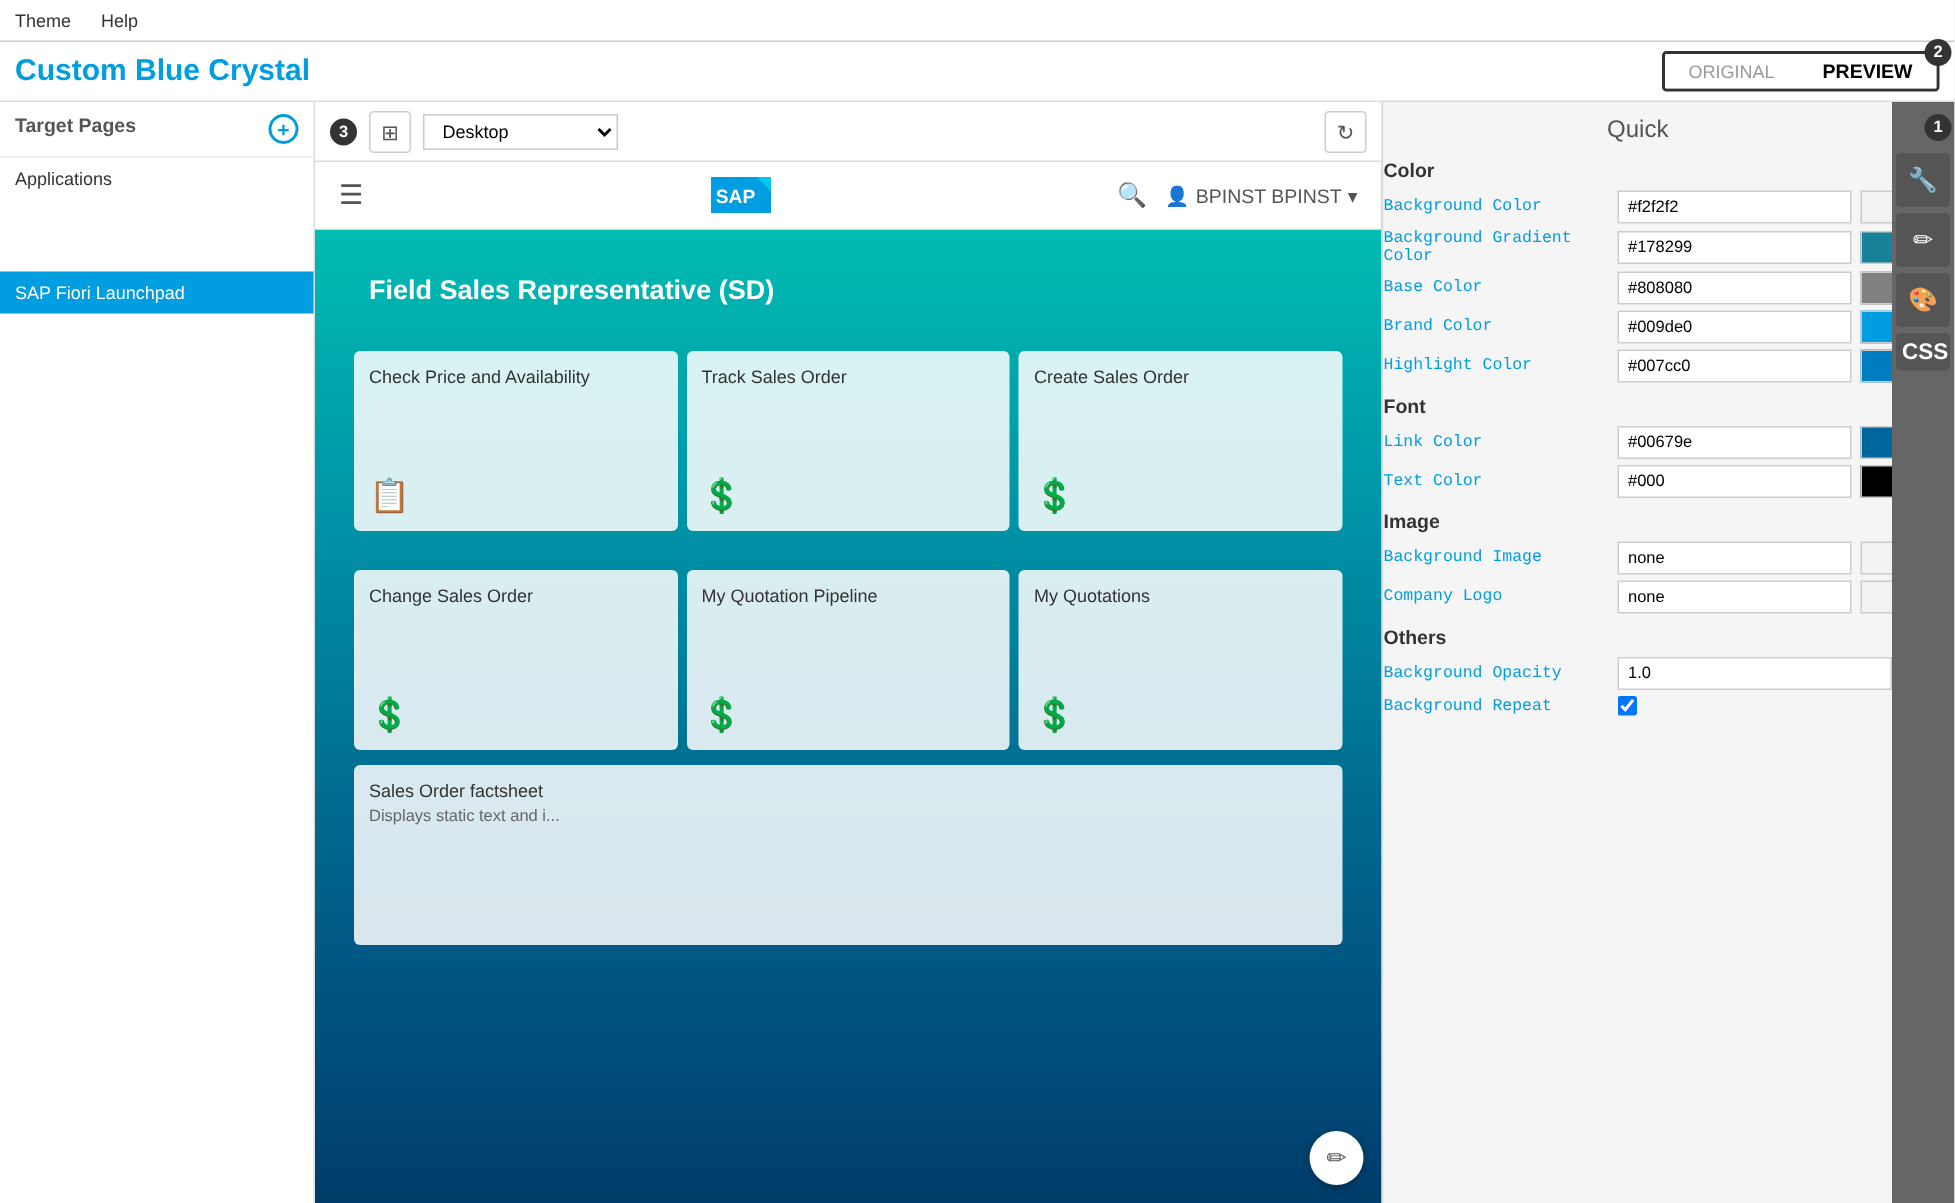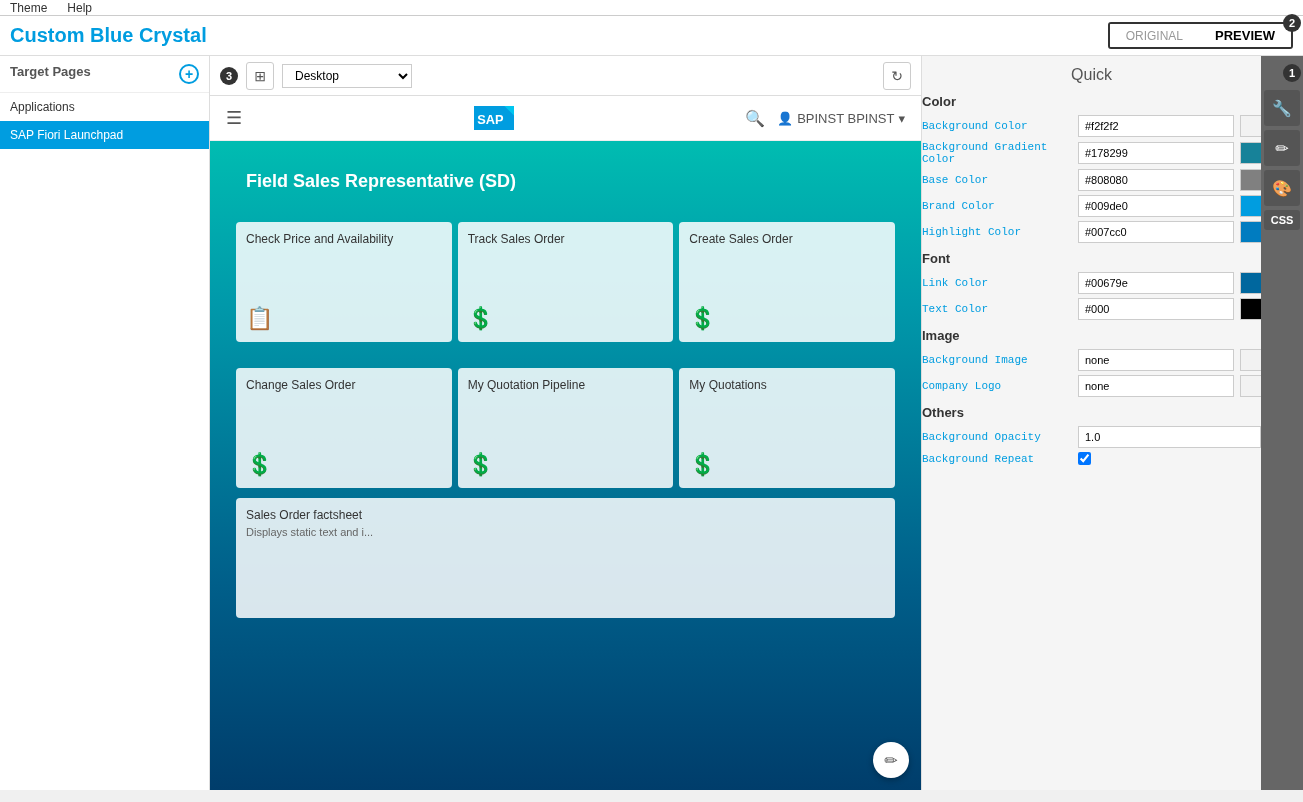--- a/index.html
+++ b/index.html
@@ -6,21 +6,21 @@
     body { font-family: Arial, sans-serif; font-size: 12px; background: #f0f0f0; overflow: hidden; width: 1303px; height: 802px; }
 
     
     .menu-bar {
       background: #fff;
       border-bottom: 1px solid #ccc;
       padding: 4px 10px;
       display: flex;
       align-items: center;
       gap: 20px;
-      height: 16px;
+      height: 28px;
     }
     .menu-bar span { cursor: pointer; color: #333; font-size: 12px; }
 
     
     .title-bar {
       background: #fff;
       padding: 6px 10px;
       display: flex;
       align-items: center;
       justify-content: space-between;
@@ -102,20 +102,21 @@
     }
     .sidebar-item {
       padding: 7px 10px;
       cursor: pointer;
       font-size: 12px;
       color: #333;
     }
     .sidebar-item.active {
       background: #009de0;
       color: #fff;
+      margin-top: 48px;
     }
 
     
     .center-area {
       flex: 1;
       display: flex;
       flex-direction: column;
       overflow: hidden;
     }
 
@@ -320,21 +321,21 @@
       cursor: pointer;
       color: #fff;
       font-size: 16px;
     }
     .tool-css {
       width: 36px;
       background: #555;
       border-radius: 3px;
       padding: 4px;
       color: #fff;
-      font-size: 11px;
+      font-size: 15px;
       font-weight: bold;
       text-align: center;
       cursor: pointer;
     }
     .badge-1 {
       background: #333;
       color: #fff;
       border-radius: 50%;
       width: 18px;
       height: 18px;

